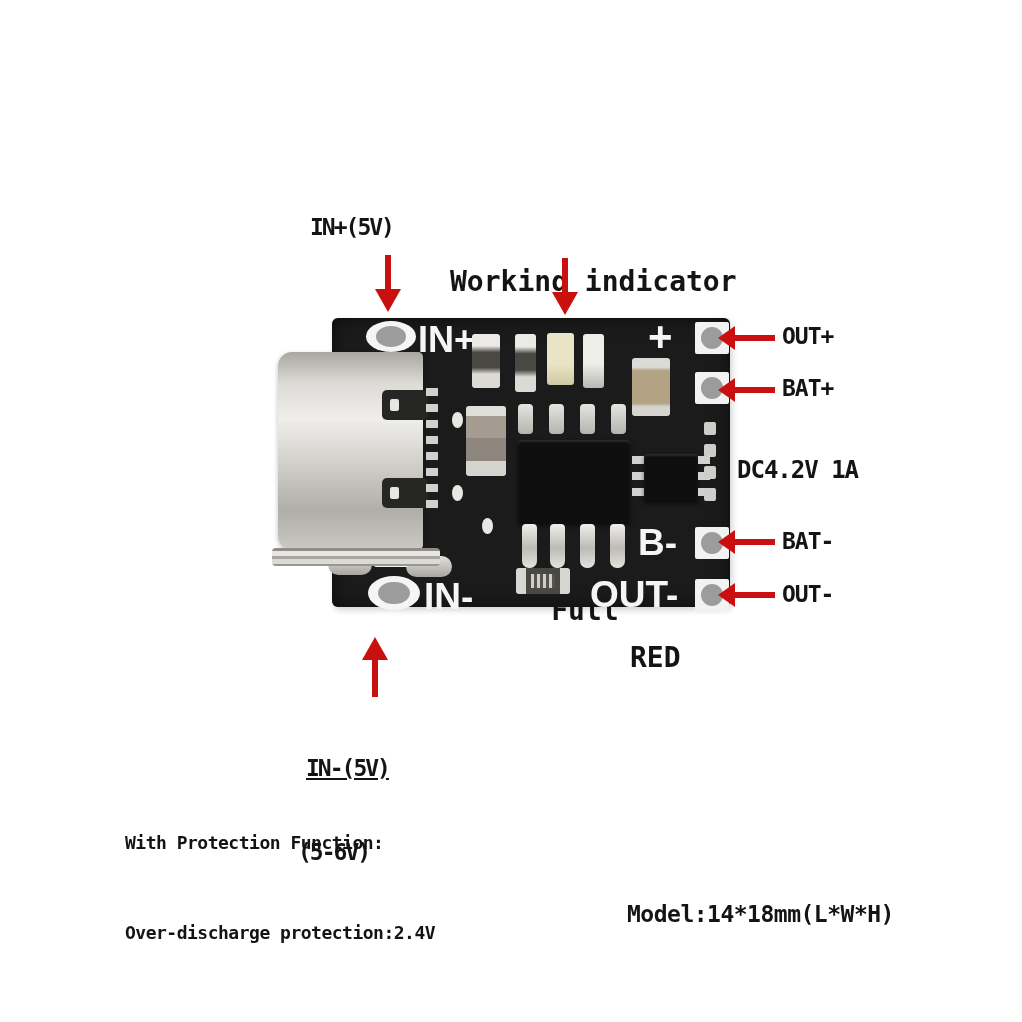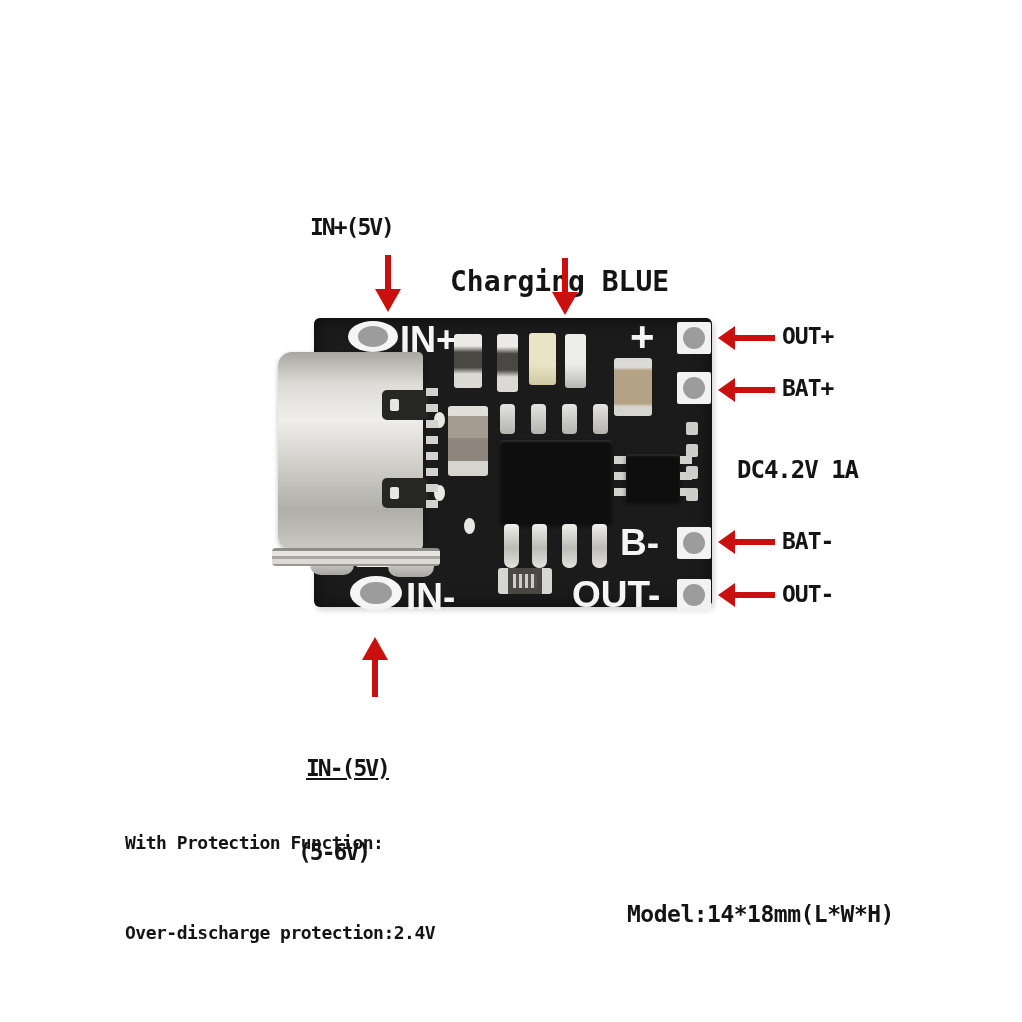--- a/index.html
+++ b/index.html
@@ -14,21 +14,21 @@
   .arrow.down{flex-direction:column;align-items:center;}
   .arrow.down .shaft{width:6px;height:34px;}
   .arrow.down .head{border-left:13px solid transparent;border-right:13px solid transparent;border-top:23px solid var(--arrow-red,#c9100f);}
   .arrow.up{flex-direction:column;align-items:center;}
   .arrow.up .shaft{width:6px;height:37px;}
   .arrow.up .head{border-left:13px solid transparent;border-right:13px solid transparent;border-bottom:23px solid var(--arrow-red,#c9100f);}
   .arrow.left{flex-direction:row;align-items:center;}
   .arrow.left .shaft{width:40px;height:6px;}
   .arrow.left .head{border-top:12px solid transparent;border-bottom:12px solid transparent;border-right:17px solid var(--arrow-red,#c9100f);}
   
-  .pcb{position:absolute;left:314px;top:318px;width:398px;height:289px;background:var(--pcb-black,#1b1b1b);
+  .pcb{position:absolute;left:332px;top:318px;width:398px;height:289px;background:var(--pcb-black,#1b1b1b);
        border-radius:6px;box-shadow:inset 0 0 18px rgba(0,0,0,.6), 2px 3px 6px rgba(0,0,0,.18);}
   .pad-oval{position:absolute;background:var(--silkscreen,#f5f5f5);border-radius:50%;display:flex;align-items:center;justify-content:center;}
   .pad-oval .hole{width:60%;height:66%;background:var(--pad-hole,#9c9c9c);border-radius:50%;display:block;}
   .pad-square{position:absolute;left:363px;width:34px;height:32px;background:#f2f2f2;border-radius:2px;display:flex;align-items:center;justify-content:center;}
   .pad-square .hole{width:22px;height:22px;background:var(--pad-hole,#9c9c9c);border-radius:50%;display:block;}
   .comp{position:absolute;border-radius:3px;}
   .r-metal{background:linear-gradient(180deg,#eceae6 0 22%,#4a4843 34% 62%,#dcdad5 74% 100%);}
   .led-cream{background:linear-gradient(180deg,#e9e4c6 0 60%,#cfc8a4 100%);}
   .led-grey{background:linear-gradient(180deg,#efede9 0 55%,#b9b7b2 100%);}
   .cap-grey{background:linear-gradient(180deg,#e0ded9 0 14%,#a49c90 14% 46%,#8e867c 46% 78%,#d6d4cf 78% 100%);}
@@ -49,21 +49,26 @@
   .usb-notch .key{width:9px;height:12px;background:#e8e6e2;border-radius:2px;margin-left:8px;display:block;}
   .resistor-body{position:absolute;background:linear-gradient(90deg,#d8d6d2 0 18%,#4a4843 18% 82%,#d8d6d2 82% 100%);border-radius:3px;display:flex;align-items:center;justify-content:center;}
   .resistor-body .stripes{width:46%;height:55%;background:repeating-linear-gradient(90deg,#cfcdc9 0 3px,#55534f 3px 6px);display:block;}
 </style>
 </head>
 <body>
 
 <div class="canvas">
 
   <div class="note" style="left:450px;top:164px;font-size:28px;line-height:47px;">
+    <div>Working indicator</div>
     <div>Charging BLUE</div>
+    <div style="position:relative;">
+      <span>Full</span>
+      <span style="position:absolute;left:180px;">RED</span>
+    </div>
   </div>
 
   <div class="note" style="left:310px;top:214px;font-size:23px;letter-spacing:-2px;">IN+(5V)</div>
   <div class="arrow down" style="left:375px;top:255px;">
     <span class="shaft"></span>
       <span class="head"></span>
   </div>
   <div class="arrow down" style="left:552px;top:258px;">
     <span class="shaft"></span>
       <span class="head"></span>

